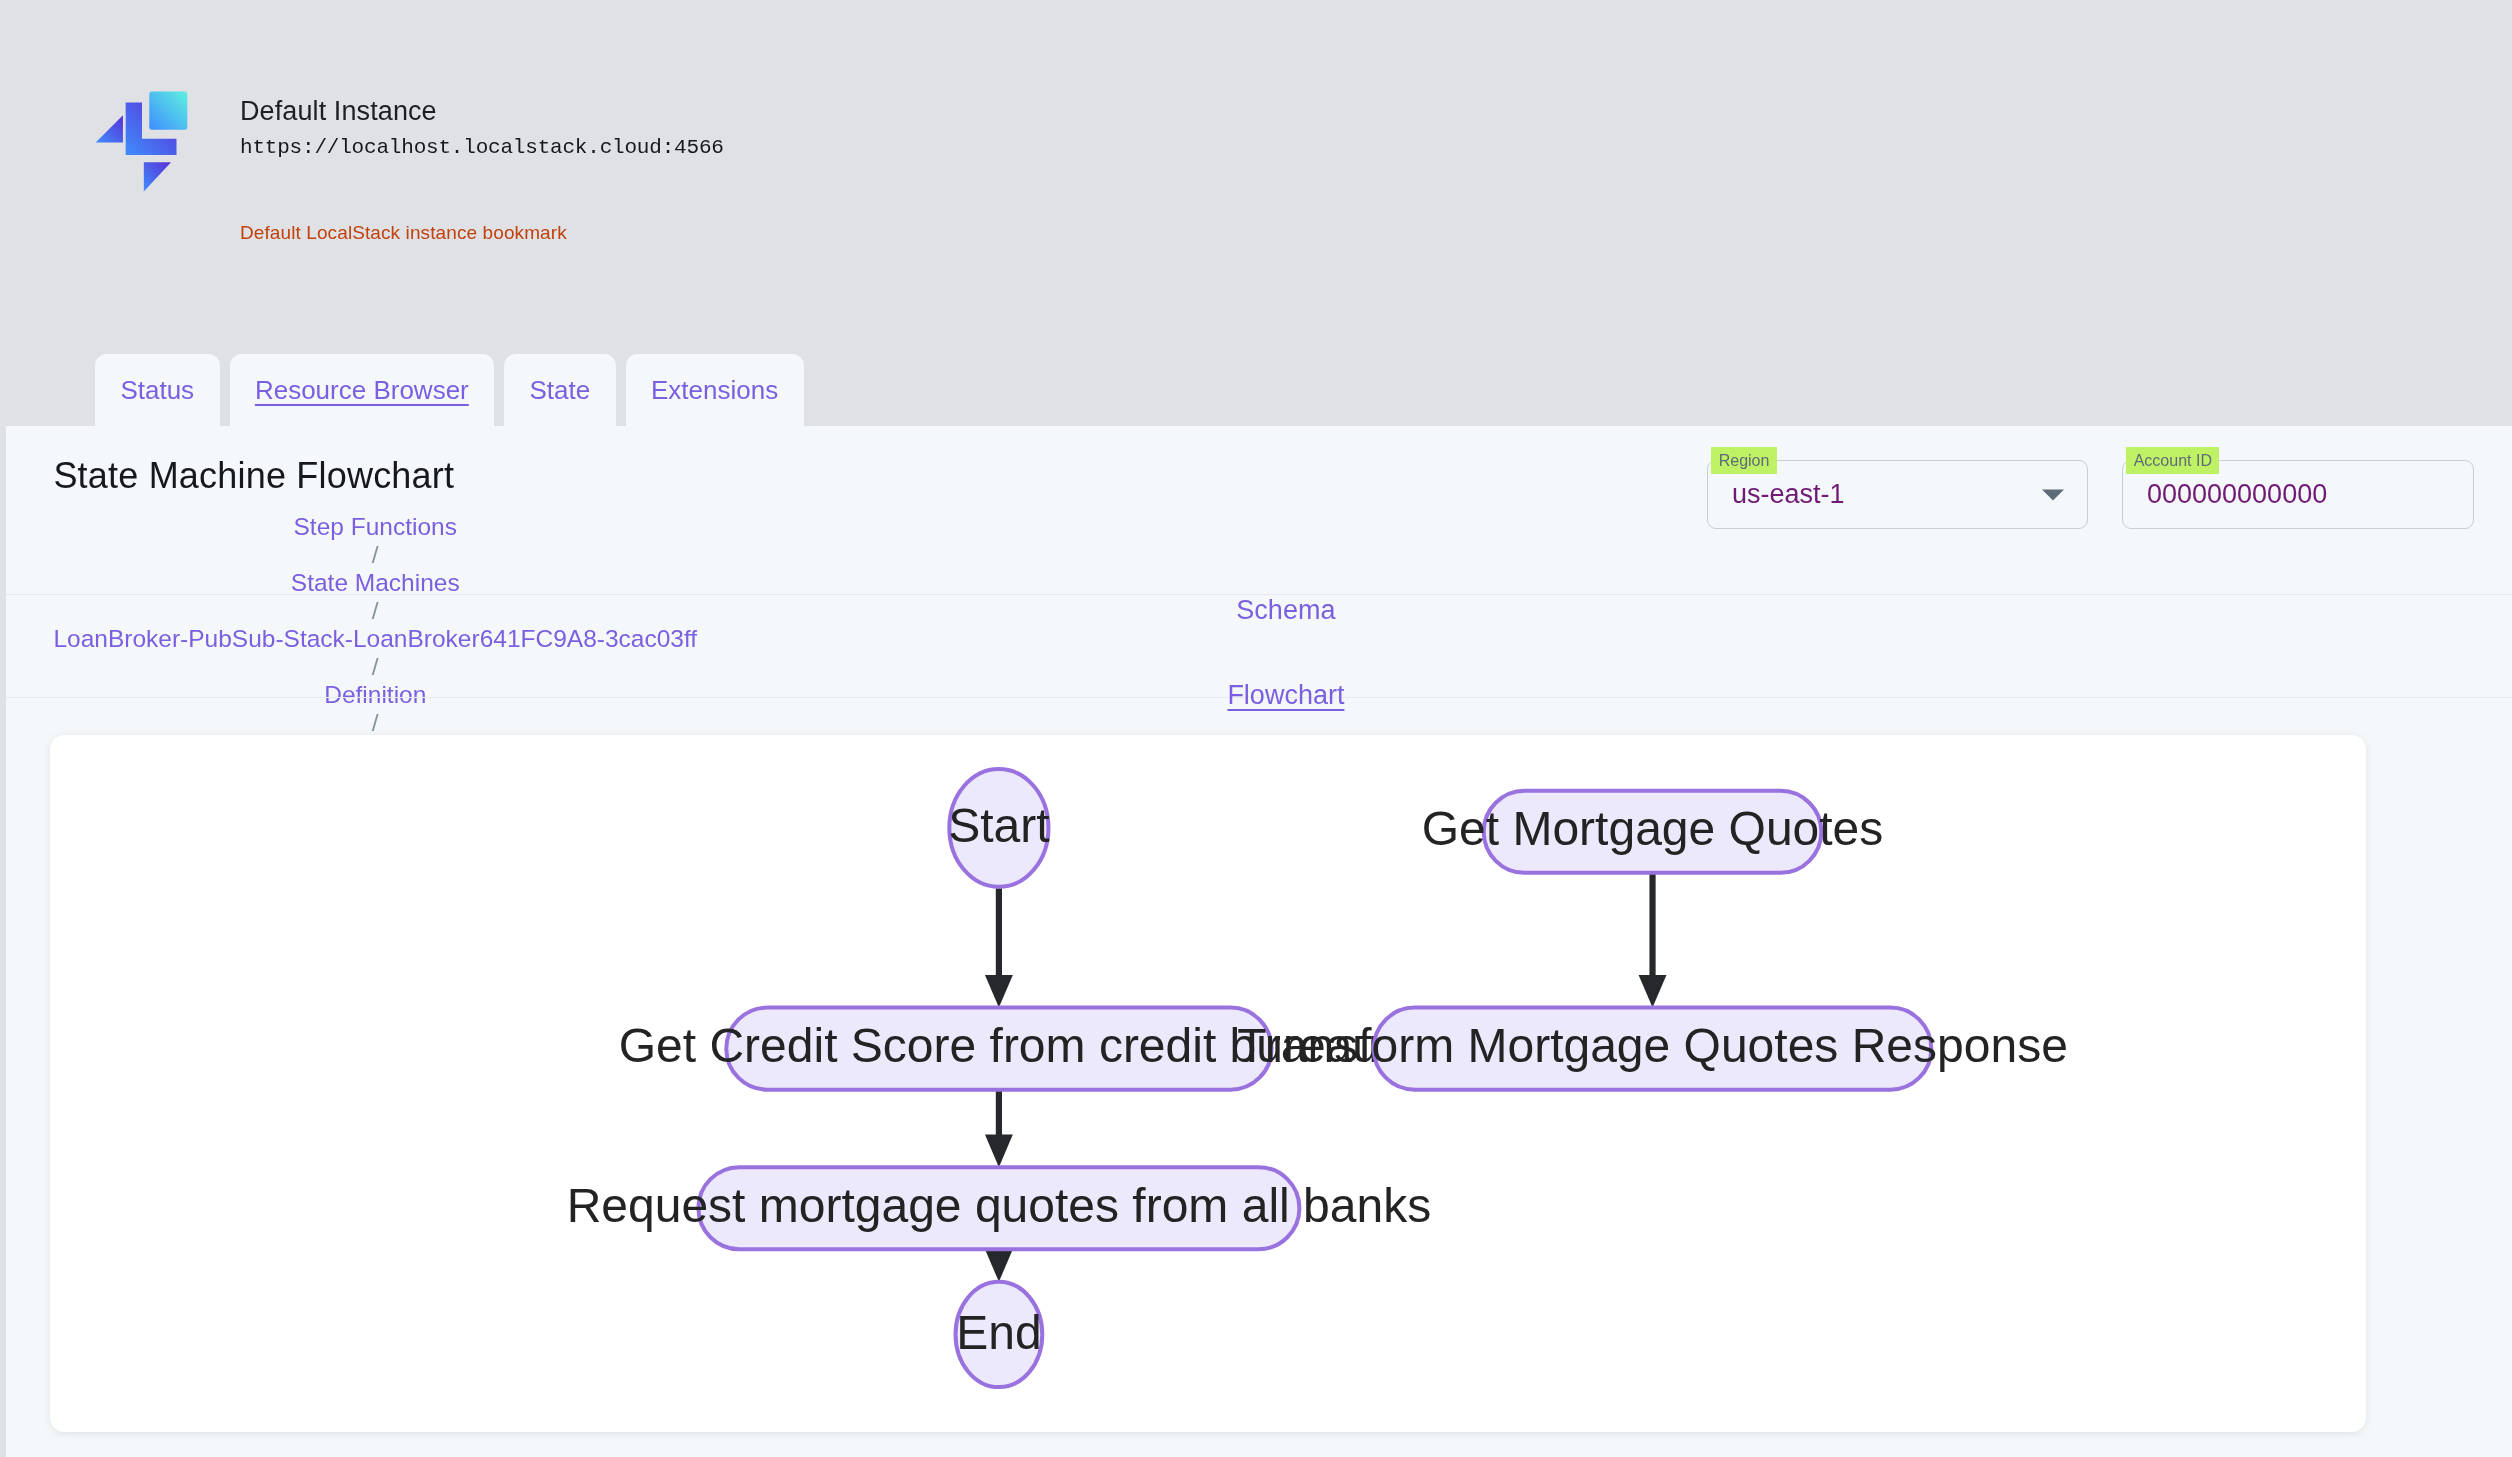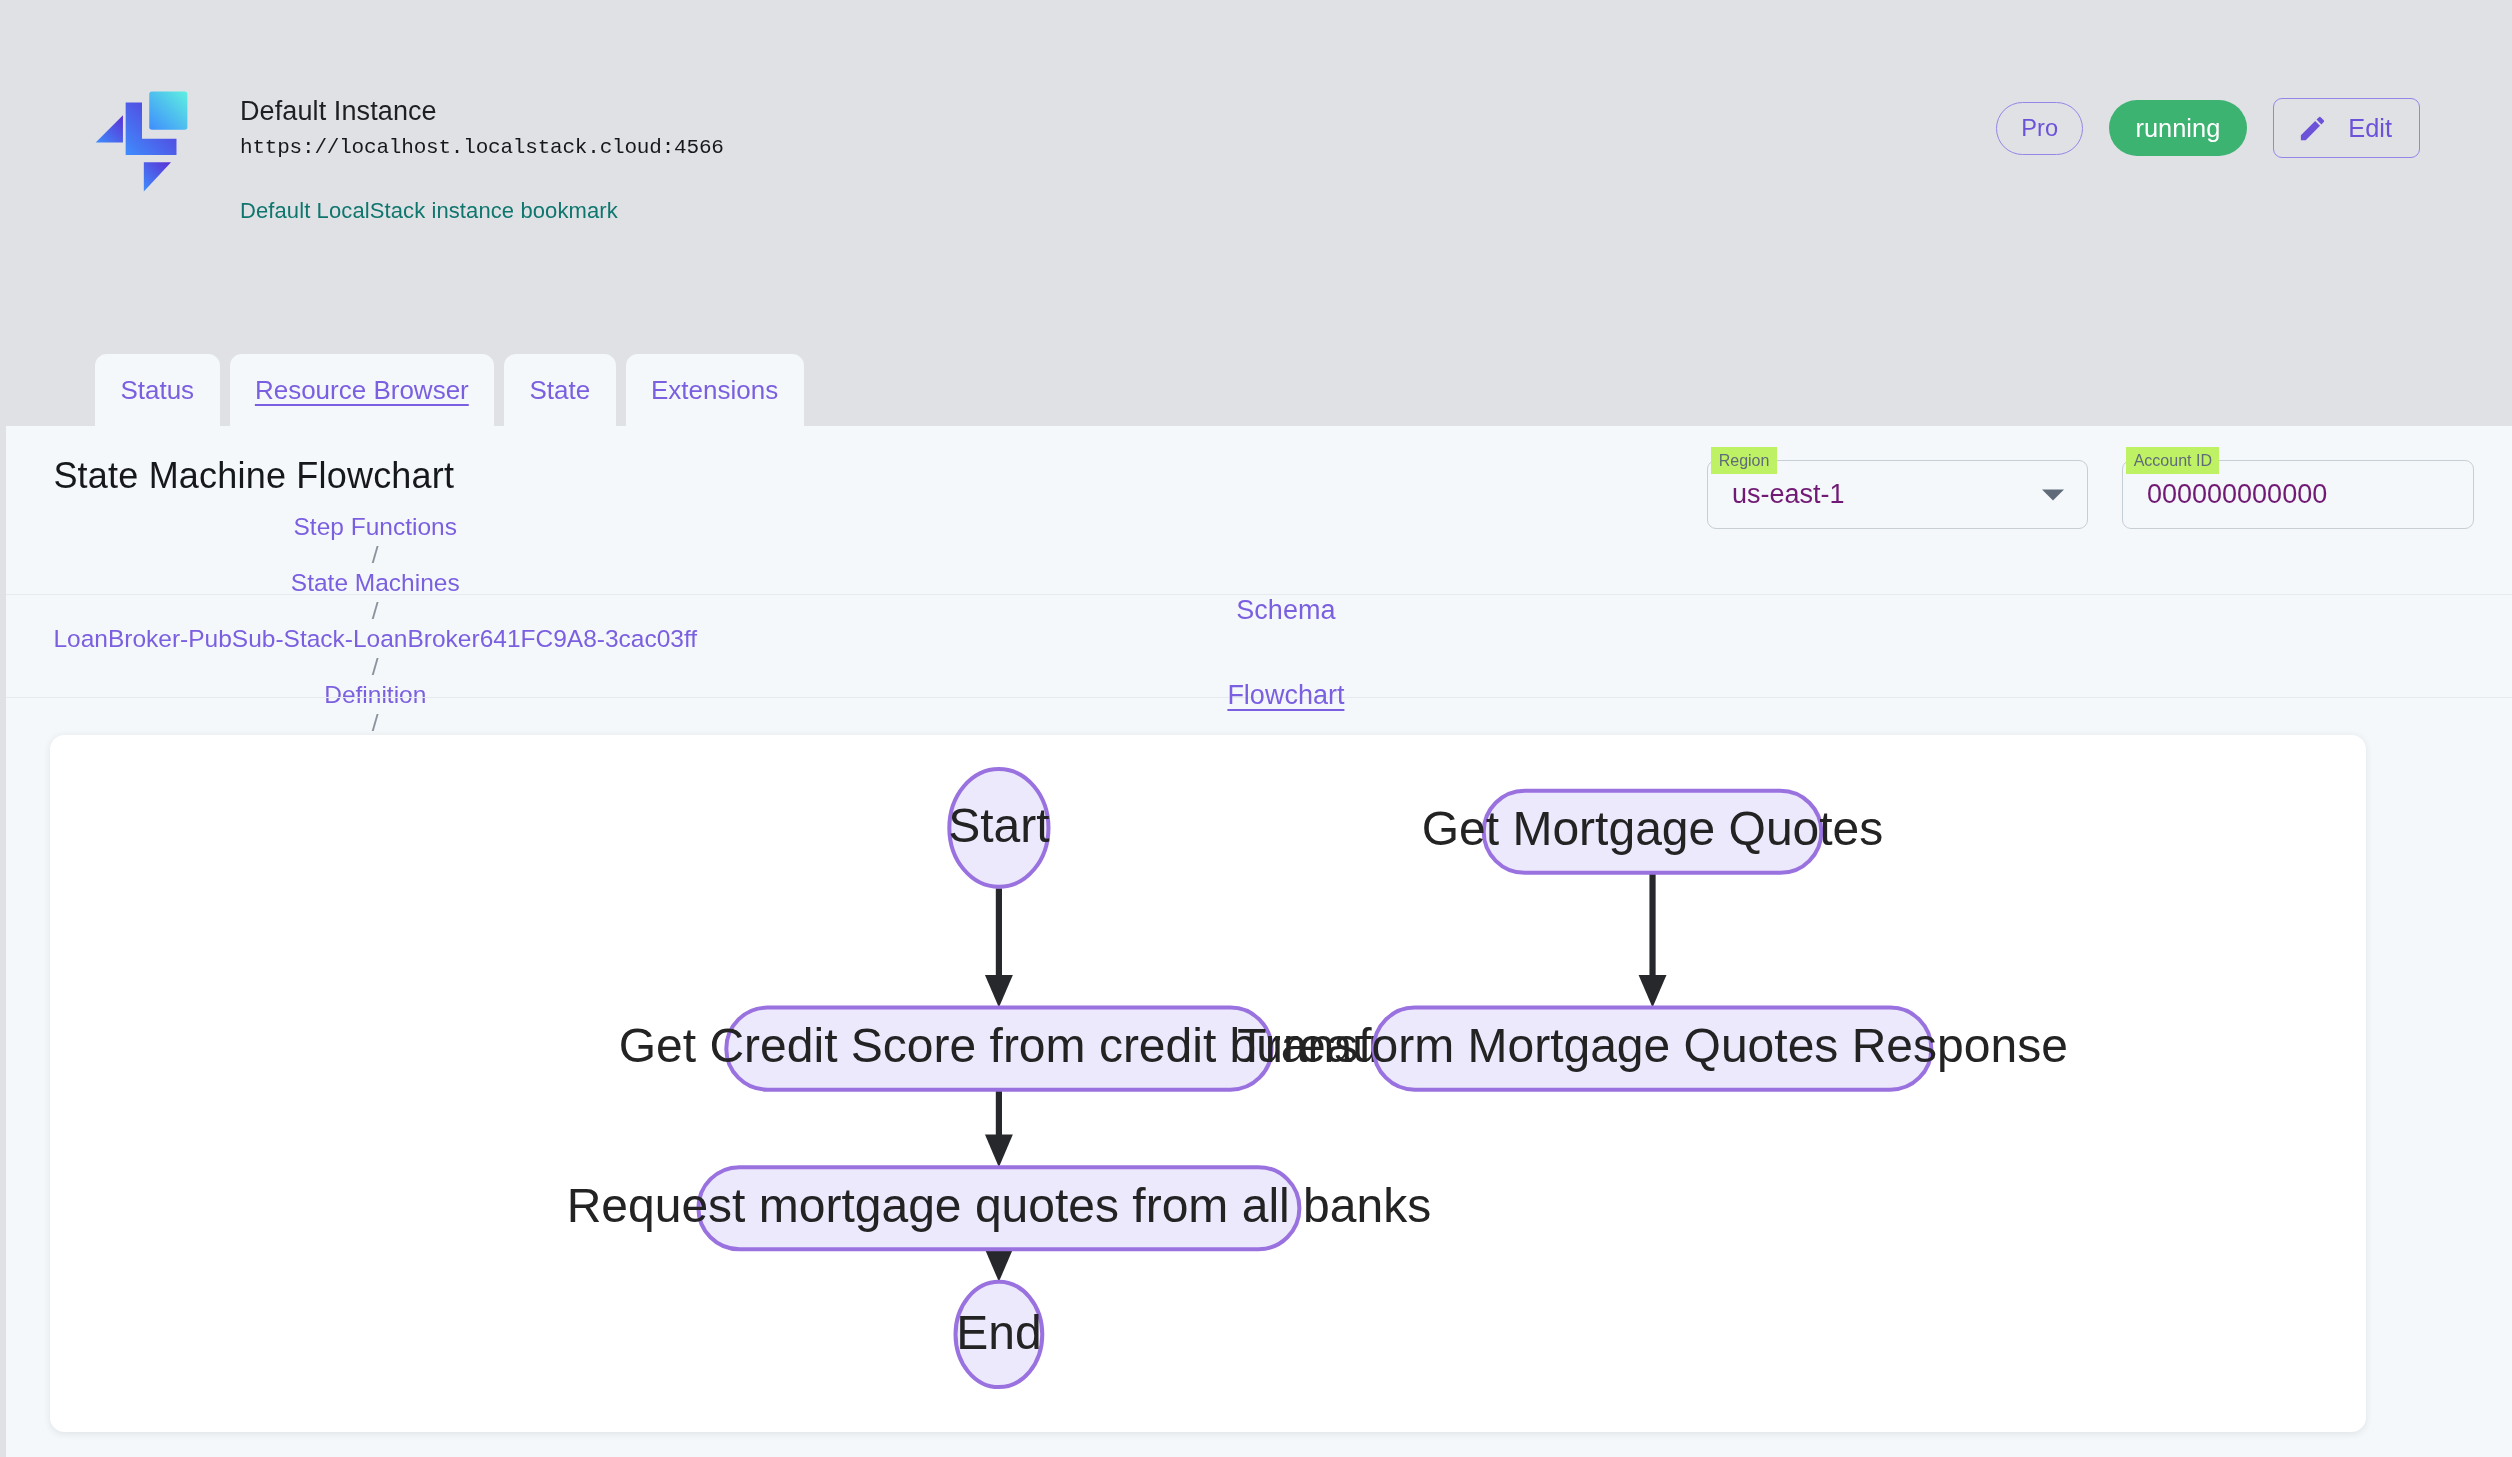--- a/index.html
+++ b/index.html
@@ -49,23 +49,23 @@
   .instance-url {
     font-family: "Liberation Mono", "DejaVu Sans Mono", monospace;
     font-size: 21px;
     font-weight: normal;
     color: #16181c;
     line-height: 1.35;
     margin-top: 5.4px;
     letter-spacing: -0.2px;
   }
   .instance-desc {
-    font-size: 22px;
-    color: #0f766e;
-    margin-top: 36px;
+    font-size: 19px;
+    color: #c2410c;
+    margin-top: 60px;
     letter-spacing: 0.1px;
   }
 
   
   .header-actions {
     position: absolute;
     right: 96px;
     top: 98px;
     display: flex;
     align-items: center;
@@ -318,30 +318,20 @@
       <rect x="62" y="6" width="42" height="42" rx="3" fill="url(#lsg3)"></rect>
       <path d="M56 84 L86 84 L56 116 Z" fill="url(#lsg1)"></path>
     </svg>
     <div class="brand-text">
       <div class="instance-name">Default Instance</div>
       <div class="instance-url">https://localhost.localstack.cloud:4566</div>
       <div class="instance-desc">Default LocalStack instance bookmark</div>
     </div>
   </div>
 
-  <div class="header-actions">
-    <div class="pro-chip">Pro</div>
-    <div class="status-chip">running</div>
-    <button class="edit-btn">
-      <svg width="31" height="31" viewBox="0 0 24 24">
-        <path d="M3 17.25V21h3.75L17.81 9.94l-3.75-3.75L3 17.25zM20.71 7.04a1 1 0 0 0 0-1.41l-2.34-2.34a1 1 0 0 0-1.41 0l-1.83 1.83 3.75 3.75 1.83-1.83z" fill="#6c52d9"></path>
-      </svg>
-      <span>Edit</span>
-    </button>
-  </div>
 
   <div class="tabstrip">
     <div class="tab">
         <span>Status</span>
       </div>
     <div class="tab active">
         <span>Resource Browser</span>
       </div>
     <div class="tab">
         <span>State</span>

